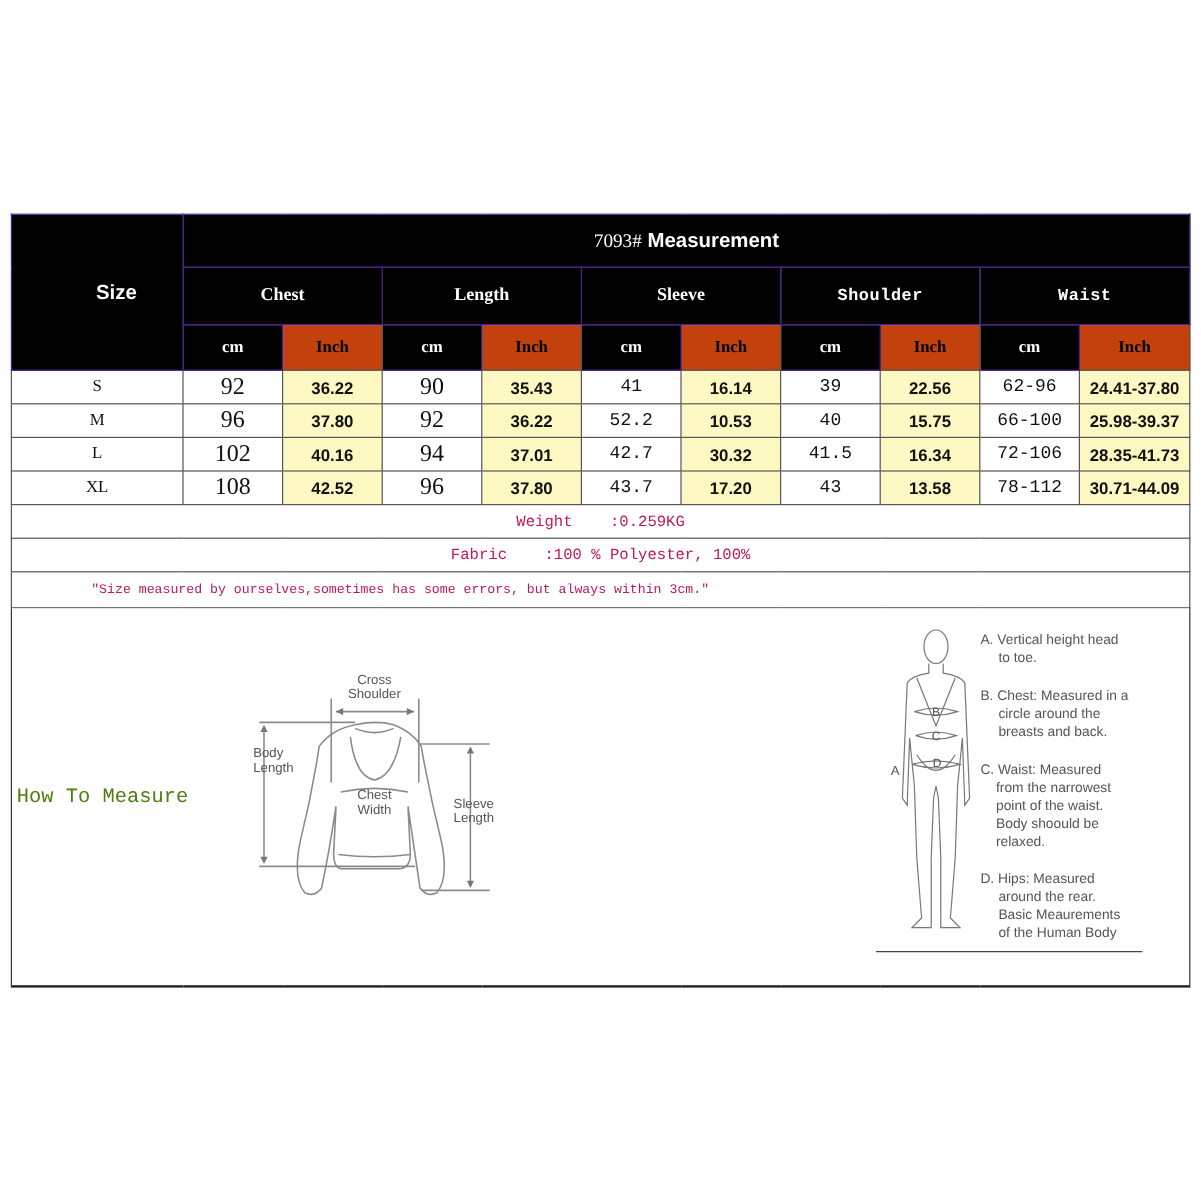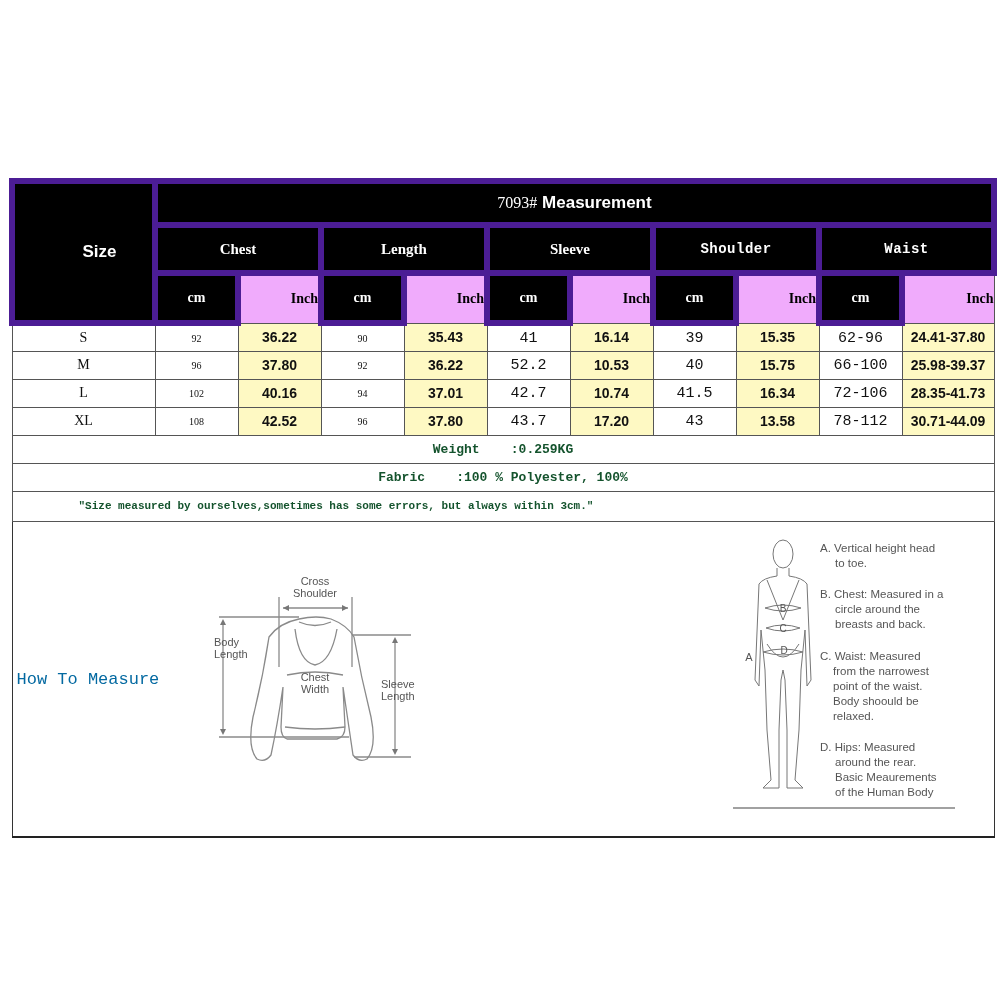--- a/index.html
+++ b/index.html
@@ -1,35 +1,35 @@
 <!DOCTYPE html>
 <html><head>
 <meta charset="utf-8">
 <style>
   html, body { margin:0; padding:0; background:#ffffff; }
   body { width:1001px; height:1001px; position:relative; overflow:hidden; font-family:"Liberation Serif", serif; }
   table.size-table { border-collapse:collapse; width:982px; table-layout:fixed; position:absolute; left:9px; top:178px; }
   table.size-table td, table.size-table th { padding:0; text-align:center; vertical-align:middle; box-sizing:border-box; }
-  .hdr { background:#000; color:#fff; font-family:"Liberation Serif", serif; font-weight:bold; border:6px solid #4c1d95; }
+  .hdr { background:#000; color:#fff; font-family:"Liberation Serif", serif; font-weight:bold; border:1px solid #4c1d95; }
   .hdr-title { height:44px; font-family:"Liberation Sans", sans-serif; font-size:17px; }
   .hdr-title .num { font-family:"Liberation Serif", serif; font-weight:normal; font-size:16px; }
   .hdr-size { font-family:"Liberation Sans", sans-serif; font-size:17px; text-align:left; padding-left:32px !important; }
   .hdr-cat { height:48px; font-size:15px; }
   .hdr-cat.mono { font-family:"Liberation Mono", monospace; font-weight:bold; font-size:14px; letter-spacing:0.5px; }
-  .hdr-unit { height:50px; font-size:14px; }
-  .hdr-unit.inch { background:#f0abfc; color:#000; border:1px solid #555;text-align:right; }
+  .hdr-unit { height:38px; font-size:14px; }
+  .hdr-unit.inch { background:#c2410c; color:#000; border:1px solid #555; }
   .cell { height:28px; border:1px solid #555; font-size:15px; color:#111; background:#fff; font-family:"Liberation Mono", monospace; }
   .cell.size { font-family:"Liberation Serif", serif; font-size:14px; }
   .cell.inch { background:#fef9c3; font-family:"Liberation Sans", sans-serif; font-weight:bold; font-size:14px; }
-  .cell.serif { font-family:"Liberation Serif", serif; font-size:10px;margin-left:40px; }
-  .info-row td { height:28px; border:1px solid #555; font-family:"Liberation Mono", monospace; font-size:13px; color:#14532d; background:#fff;font-weight:bold; }
+  .cell.serif { font-family:"Liberation Serif", serif; font-size:20px;margin-left:40px; }
+  .info-row td { height:28px; border:1px solid #555; font-family:"Liberation Mono", monospace; font-size:13px; color:#be185d; background:#fff; }
   .info-row.note td { height:30px; text-align:left; padding-left:66px; font-size:11px; font-family:"Liberation Mono", monospace; }
   .how-row td { height:314px; border:1px solid #333; border-bottom:2px solid #222; background:#fff; position:relative; }
   .how-inner { position:relative; width:100%; height:314px; }
-  .how-title { position:absolute; left:4px; top:148px; font-family:"Liberation Mono", monospace; font-size:17px; color:#0369a1; }
+  .how-title { position:absolute; left:4px; top:148px; font-family:"Liberation Mono", monospace; font-size:17px; color:#4d7c0f; }
   .shirt-diagram { position:absolute; left:186px; top:45px; width:240px; height:200px; }
   .body-diagram { position:absolute; left:710px; top:8px; width:260px; height:290px; }
   .svg-label { font-family:"Liberation Sans", sans-serif; fill:#555; }
   .legend-text { font-family:"Liberation Sans", sans-serif; font-size:11.5px; fill:#555; }
 </style>
 </head>
 <body>
 
 <table class="size-table">
   <colgroup>
@@ -72,21 +72,21 @@
 
   <tr>
     <td class="cell size">S</td>
     <td class="cell serif">92</td>
     <td class="cell inch">36.22</td>
     <td class="cell serif">90</td>
     <td class="cell inch">35.43</td>
     <td class="cell">41</td>
     <td class="cell inch">16.14</td>
     <td class="cell">39</td>
-    <td class="cell inch">15.35</td>
+    <td class="cell inch">22.56</td>
     <td class="cell">62-96</td>
     <td class="cell inch">24.41-37.80</td>
   </tr>
   <tr>
     <td class="cell size">M</td>
     <td class="cell serif">96</td>
     <td class="cell inch">37.80</td>
     <td class="cell serif">92</td>
     <td class="cell inch">36.22</td>
     <td class="cell">52.2</td>
@@ -96,21 +96,21 @@
     <td class="cell">66-100</td>
     <td class="cell inch">25.98-39.37</td>
   </tr>
   <tr>
     <td class="cell size">L</td>
     <td class="cell serif">102</td>
     <td class="cell inch">40.16</td>
     <td class="cell serif">94</td>
     <td class="cell inch">37.01</td>
     <td class="cell">42.7</td>
-    <td class="cell inch">10.74</td>
+    <td class="cell inch">30.32</td>
     <td class="cell">41.5</td>
     <td class="cell inch">16.34</td>
     <td class="cell">72-106</td>
     <td class="cell inch">28.35-41.73</td>
   </tr>
   <tr>
     <td class="cell size">XL</td>
     <td class="cell serif">108</td>
     <td class="cell inch">42.52</td>
     <td class="cell serif">96</td>

